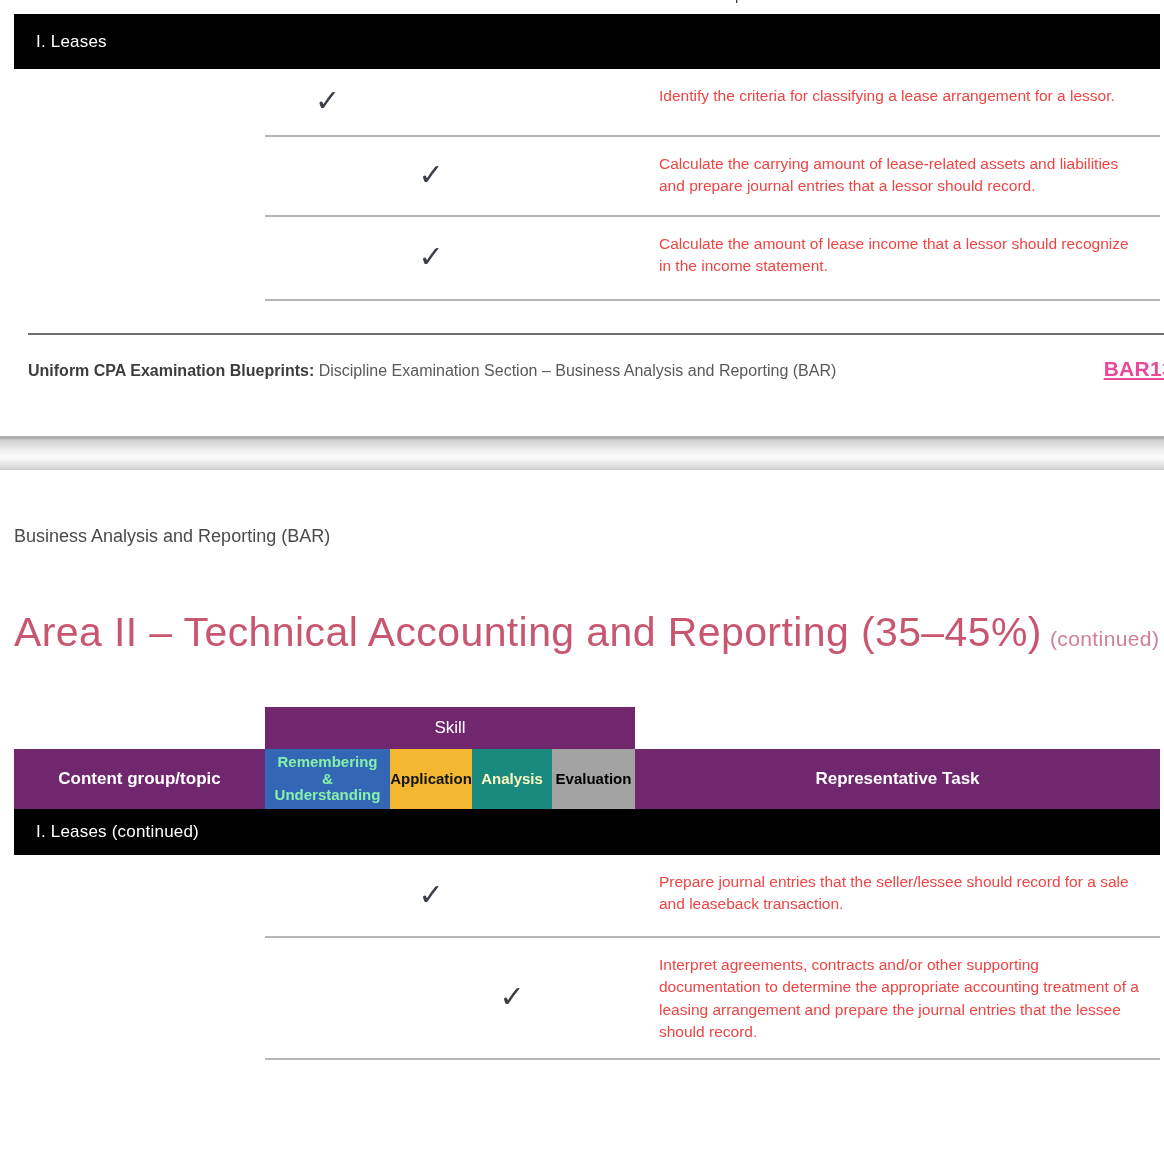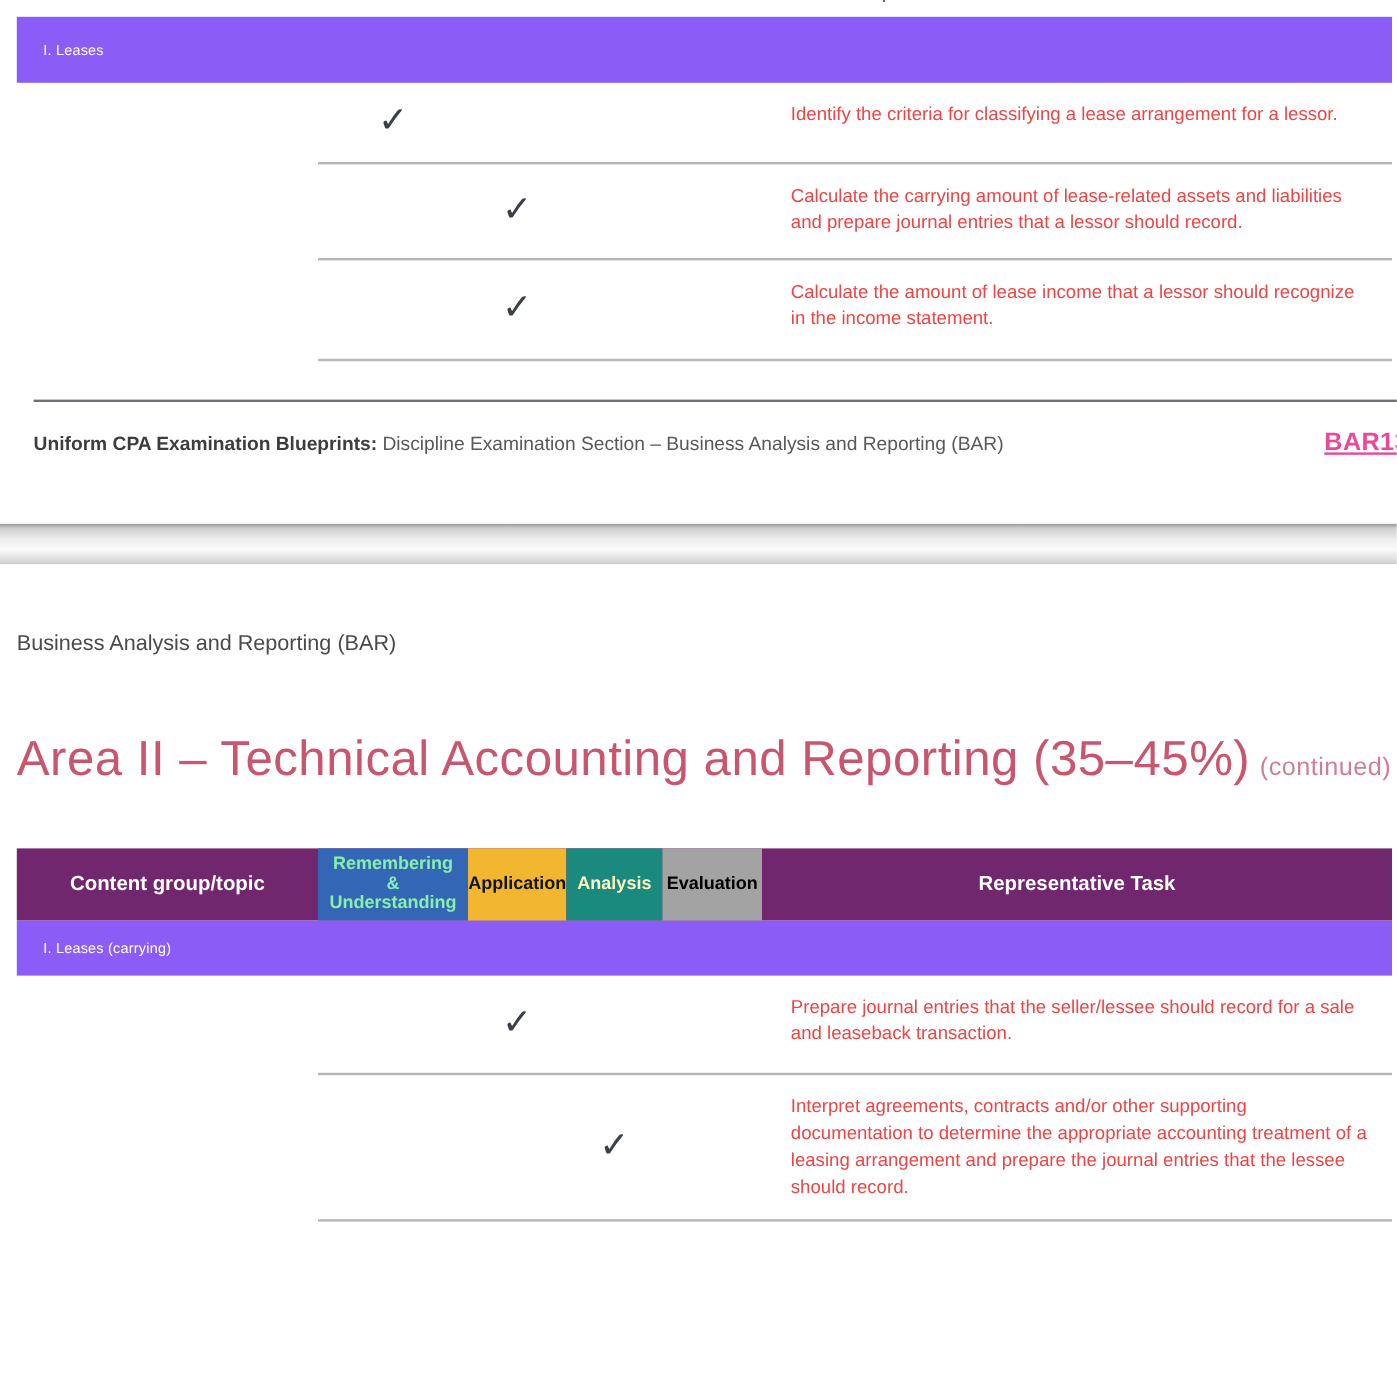--- a/index.html
+++ b/index.html
@@ -9,22 +9,22 @@
     font-family:"Liberation Sans", sans-serif;
     -webkit-font-smoothing:antialiased;
   }
   .viewer{position:relative;width:1164px;height:1164px;background:#ffffff;}
 
   
   .page{position:relative;background:#ffffff;width:1164px;box-sizing:border-box;}
 
   
   .section-band{
-    background:#8b5cf6;color:#ffffff;
-    font-size:12px;letter-spacing:.2px;
+    background:#000000;color:#ffffff;
+    font-size:17px;letter-spacing:.2px;
     display:flex;align-items:center;
     padding-left:22px;
     box-sizing:border-box;
   }
 
   
   .bp-table{width:1146px;margin:0 0 0 14px;box-sizing:border-box;}
   .bp-row{display:flex;align-items:stretch;position:relative;}
   .col-content{width:251px;flex:0 0 251px;box-sizing:border-box;}
   .col-skill{width:370px;flex:0 0 370px;display:flex;box-sizing:border-box;}
@@ -183,37 +183,38 @@
     <div style="height:62px;"></div>
 
     <div class="area-title">
       <span>Area II – Technical Accounting and Reporting (35–45%)</span><span class="cont">(continued)</span>
     </div>
 
     <div style="height:51px;"></div>
 
     <div class="skillbar-wrap">
       <div class="skillbar-spacer"></div>
+      <div class="skillbar">Skill</div>
     </div>
 
     <div class="bp-table">
       <div class="bp-row head-row">
         <div class="col-content">Content group/topic</div>
         <div class="col-skill">
           <div class="sk s1 blue">Remembering<br>&amp; Understanding</div>
           <div class="sk s2 yellow">Application</div>
           <div class="sk s3 teal">Analysis</div>
           <div class="sk s4 gray">Evaluation</div>
         </div>
         <div class="col-task">Representative Task</div>
       </div>
     </div>
 
     <div class="section-band" style="height:46px;width:1146px;margin-left:14px;">
-      <span>I.  Leases (carrying)</span>
+      <span>I.  Leases (continued)</span>
     </div>
 
     <div class="bp-table">
 
       <div class="bp-row body-row" style="min-height:83px;">
         <div class="col-content"></div>
         <div class="col-skill">
           <div class="sk s1"></div>
           <div class="sk s2">✓</div>
           <div class="sk s3"></div>

